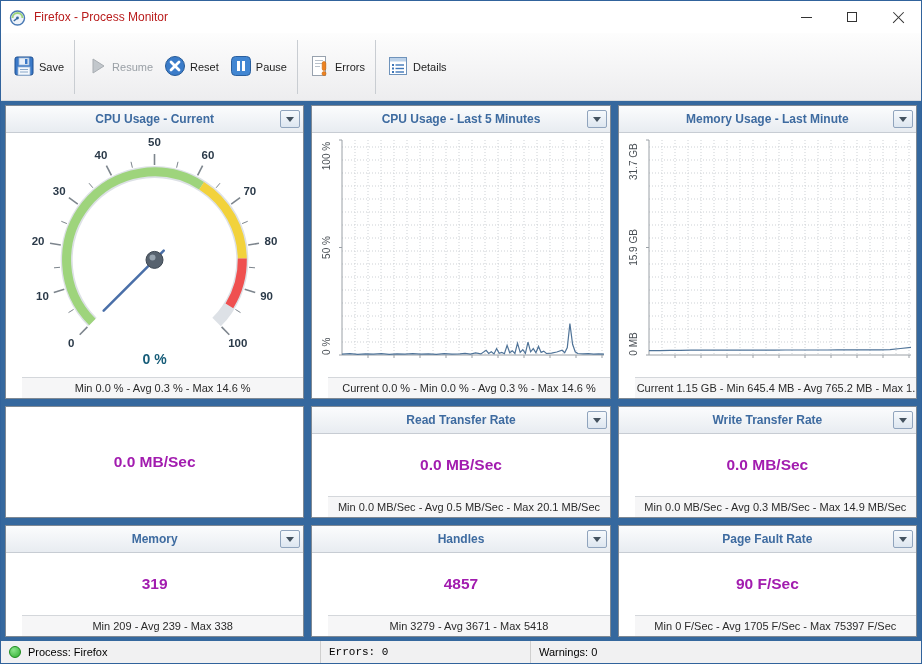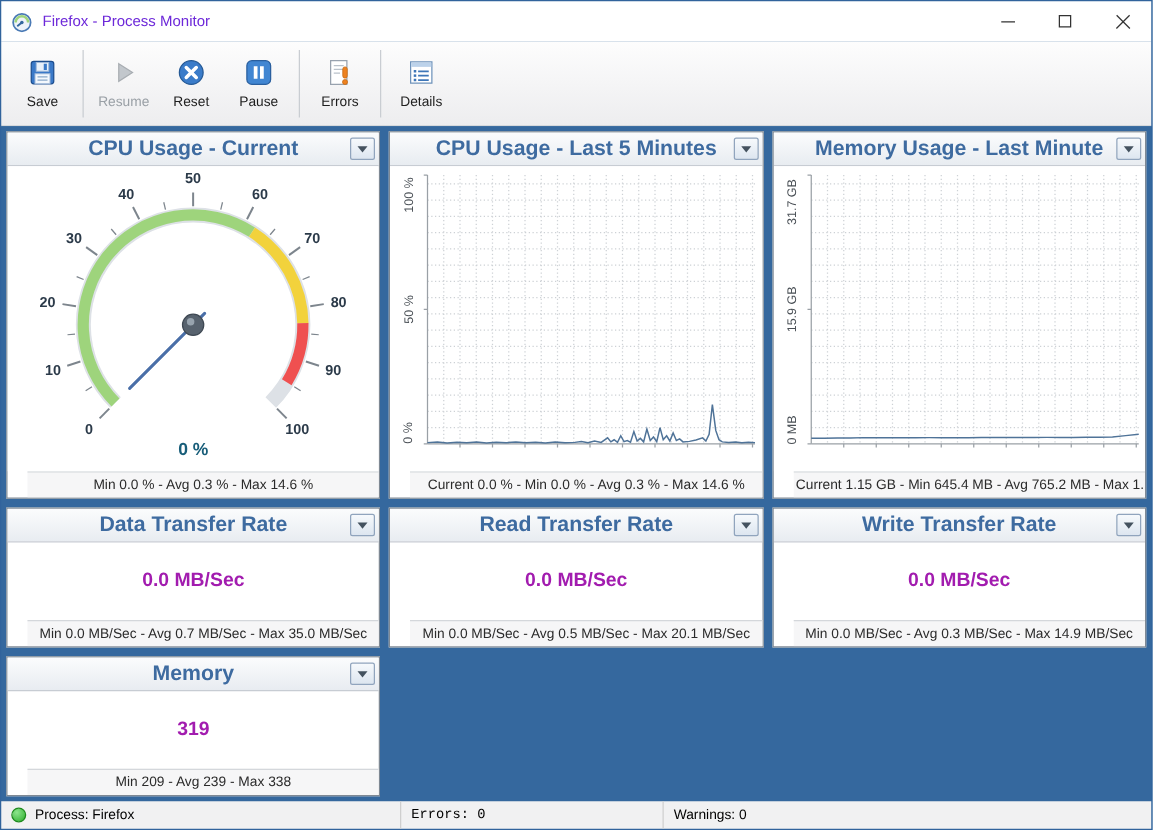--- a/index.html
+++ b/index.html
@@ -4,41 +4,41 @@
 <style>
   * { box-sizing: border-box; margin: 0; padding: 0; }
   html, body { width: 922px; height: 664px; overflow: hidden; }
   body { font-family: "Liberation Sans", sans-serif; background: #fff; }
 
   .window { width: 922px; height: 664px; border: 1px solid #31639c; display: flex; flex-direction: column; background: #35689e; }
 
   
   .titlebar { flex: 0 0 32px; height: 32px; background: #fff; display: flex; align-items: center; padding-left: 8px; }
   .app-icon { width: 18px; height: 18px; display: flex; align-items: center; }
-  .window-title { font-size: 12px; color: #6d28d9; margin-left: 7px; }
+  .window-title { font-size: 12px; color: #b91c1c; margin-left: 7px; }
   .win-controls { margin-left: auto; display: flex; height: 100%; }
   .win-btn { width: 46px; height: 100%; display: flex; align-items: center; justify-content: center; color: #222; cursor: default; }
   .glyph-min { width: 11px; height: 1px; background: #333; display: inline-block; }
   .glyph-max { width: 10px; height: 10px; border: 1px solid #333; display: inline-block; }
   .glyph-close { position: relative; width: 13px; height: 13px; display: inline-block; }
   .glyph-close::before, .glyph-close::after { content: ""; position: absolute; left: -1px; top: 6px; width: 15px; height: 1.3px; background: #333; }
   .glyph-close::before { transform: rotate(45deg); }
   .glyph-close::after { transform: rotate(-45deg); }
 
   
   .toolbar { flex: 0 0 68px; height: 68px; background: linear-gradient(#fdfdfd, #ededef); border-bottom: 1px solid #d6d9dc; display: flex; align-items: center; padding: 2px 6px; }
-  .tool-btn { min-width: 54px; height: 60px; display: flex; flex-direction: column; align-items: center; justify-content: center; gap: 3px; border-radius: 3px; font-size: 11px; color: #1e1e1e; padding: 0 5px; }
+  .tool-btn { min-width: 54px; height: 60px; display: flex; align-items: center; justify-content: center; gap: 3px; border-radius: 3px; font-size: 11px; color: #1e1e1e; padding: 0 5px; }
   .tool-btn.disabled { color: #9aa0a6; }
   .tool-sep { width: 1px; height: 54px; background: #c9cdd2; margin: 0 5px; }
 
   
   .main { flex: 1 1 auto; min-height: 0; display: grid; grid-template-columns: 1fr 1fr 1fr; grid-template-rows: 1fr 112px 112px; gap: 7px; padding: 4px; background: #35689e; }
   .panel { background: #fff; border: 1px solid #7f8994; display: flex; flex-direction: column; min-height: 0; overflow: hidden; }
   .panel-header { flex: 0 0 27px; height: 27px; background: linear-gradient(#fbfcfd, #e8ecf1); border-bottom: 1px solid #c7ccd3; display: flex; align-items: center; justify-content: center; position: relative; }
-  .panel-title { font-size: 17px; font-weight: bold; color: #3e6ba0; white-space: nowrap; }
+  .panel-title { font-size: 12px; font-weight: bold; color: #3e6ba0; white-space: nowrap; }
   .dropdown-btn { position: absolute; right: 3px; top: 4px; width: 20px; height: 18px; border: 1px solid #90a4bd; background: linear-gradient(#f6f9fc, #dde6f0); border-radius: 2px; display: flex; align-items: center; justify-content: center; cursor: default; }
   .arrow-down { width: 0; height: 0; border-left: 4px solid transparent; border-right: 4px solid transparent; border-top: 5px solid #44525f; }
   .panel-body { flex: 1 1 auto; position: relative; min-height: 0; overflow: hidden; background: #fff; }
   .chart-fill { position: absolute; inset: 0; }
   .panel-footer { flex: 0 0 21px; height: 21px; border-top: 1px solid #d4d7db; background: #f6f6f7; display: flex; align-items: center; overflow: hidden; margin-left: 16px; }
   .panel-footer span { font-size: 11px; color: #2b2b2b; white-space: nowrap; margin: 0 auto; padding: 0 2px; }
   .metric-value { flex: 1 1 auto; display: flex; align-items: center; justify-content: center; font-size: 15.5px; font-weight: bold; color: #a21caf; }
   .gauge-value { position: absolute; left: 0; right: 0; bottom: 10px; text-align: center; font-size: 14px; font-weight: bold; color: #175d79; }
 
   .gauge-tick-label { font-size: 11.5px; font-weight: bold; fill: #2b3a49; font-family: "Liberation Sans", sans-serif; }
@@ -350,30 +350,21 @@
               <text x="18" y="28.6" text-anchor="middle" class="axis-label" transform="rotate(-90 18 28.6)">31.7 GB</text>
               <polyline points="30.0,217.6 40.5,217.6 51.0,217.4 61.4,217.4 71.9,217.1 82.4,217.1 92.9,217.2 103.4,217.2 113.8,217.2 124.3,217.1 134.8,217.1 145.3,217.1 155.8,217.1 166.2,217.0 176.7,217.0 187.2,217.0 197.7,217.0 208.2,217.0 218.6,216.9 229.1,216.9 239.6,216.9 250.1,216.8 260.6,216.8 271.0,216.6 281.5,215.5 292.0,214.4" fill="none" stroke="#4f7398" stroke-width="1.2"></polyline>
             </svg></div>
       </div>
       <div class="panel-footer">
           <span>Current 1.15 GB - Min 645.4 MB - Avg 765.2 MB - Max 1.15 GB</span>
         </div>
     </div>
 
     <div class="panel">
-      <div class="panel-header">
-        <span class="panel-title">Data Transfer Rate</span>
-        <span class="dropdown-btn">
-            <span class="arrow-down"></span>
-          </span>
-      </div>
       <div class="metric-value">0.0 MB/Sec</div>
-      <div class="panel-footer">
-          <span>Min 0.0 MB/Sec - Avg 0.7 MB/Sec - Max 35.0 MB/Sec</span>
-        </div>
     </div>
 
     <div class="panel">
       <div class="panel-header">
         <span class="panel-title">Read Transfer Rate</span>
         <span class="dropdown-btn">
             <span class="arrow-down"></span>
           </span>
       </div>
       <div class="metric-value">0.0 MB/Sec</div>
@@ -401,21 +392,45 @@
         <span class="dropdown-btn">
             <span class="arrow-down"></span>
           </span>
       </div>
       <div class="metric-value">319</div>
       <div class="panel-footer">
           <span>Min 209 - Avg 239 - Max 338</span>
         </div>
     </div>
 
-
+    <div class="panel">
+      <div class="panel-header">
+        <span class="panel-title">Handles</span>
+        <span class="dropdown-btn">
+            <span class="arrow-down"></span>
+          </span>
+      </div>
+      <div class="metric-value">4857</div>
+      <div class="panel-footer">
+          <span>Min 3279 - Avg 3671 - Max 5418</span>
+        </div>
+    </div>
+
+    <div class="panel">
+      <div class="panel-header">
+        <span class="panel-title">Page Fault Rate</span>
+        <span class="dropdown-btn">
+            <span class="arrow-down"></span>
+          </span>
+      </div>
+      <div class="metric-value">90 F/Sec</div>
+      <div class="panel-footer">
+          <span>Min 0 F/Sec - Avg 1705 F/Sec - Max 75397 F/Sec</span>
+        </div>
+    </div>
 
   </div>
 
   <div class="statusbar">
     <div class="status-cell c1">
       <span class="status-dot"></span>
       <span>Process: Firefox</span>
     </div>
     <div class="status-cell c3">
       <span>Errors: 0</span>

